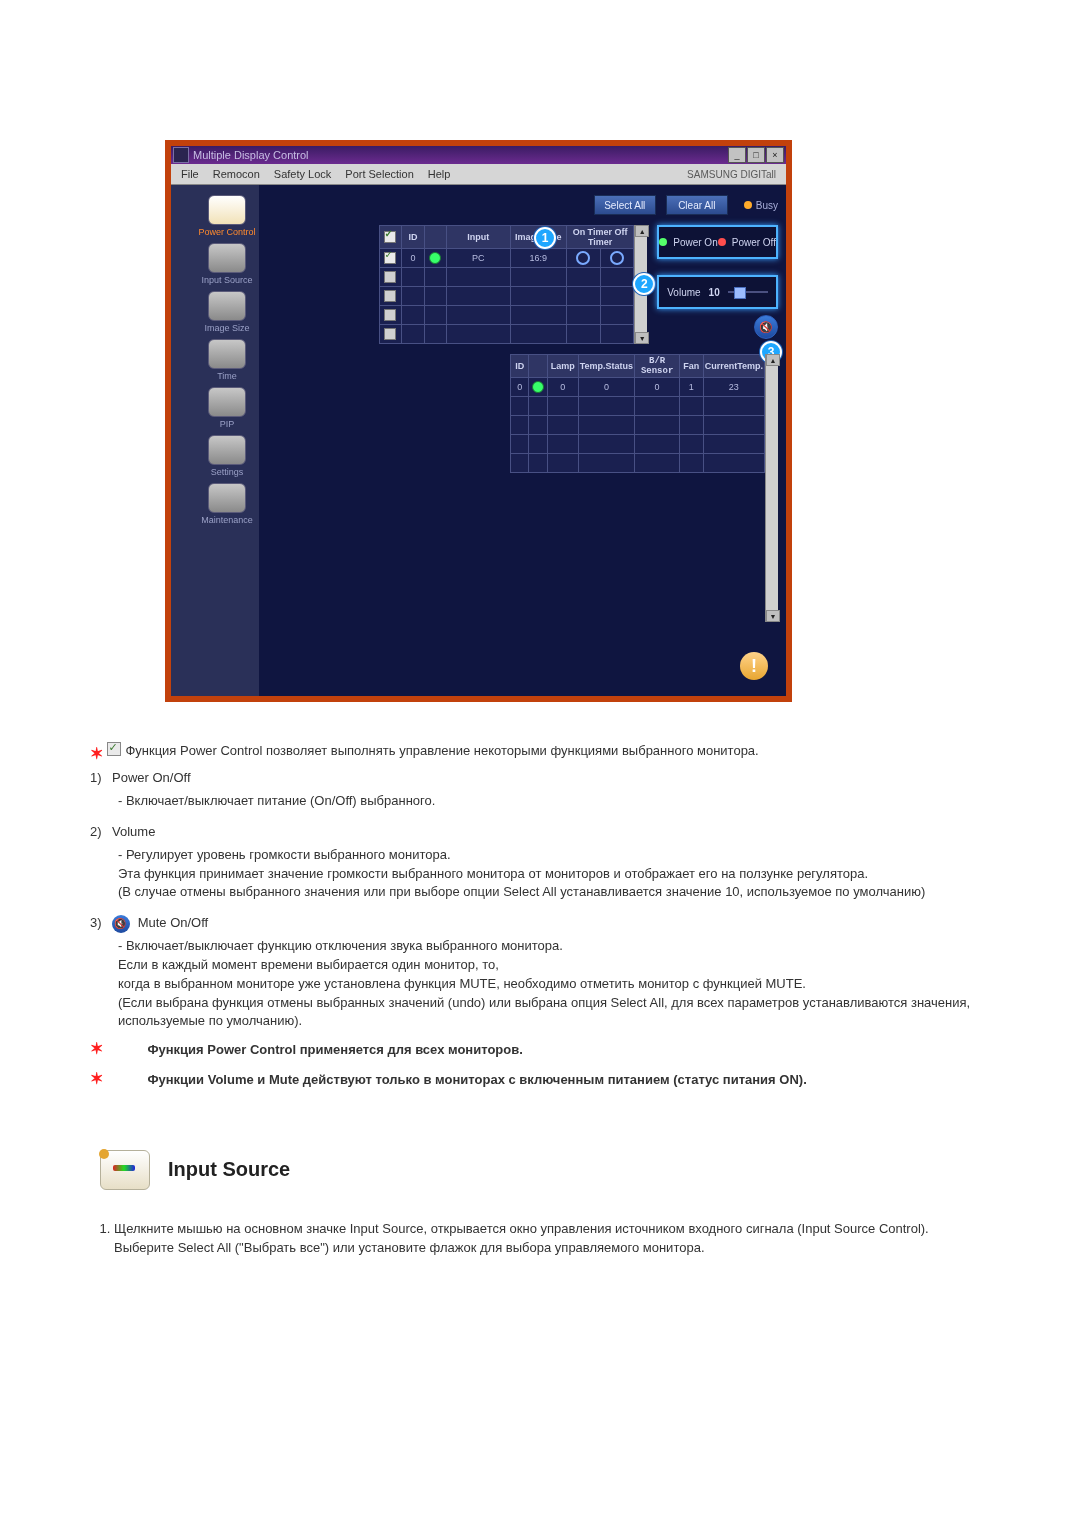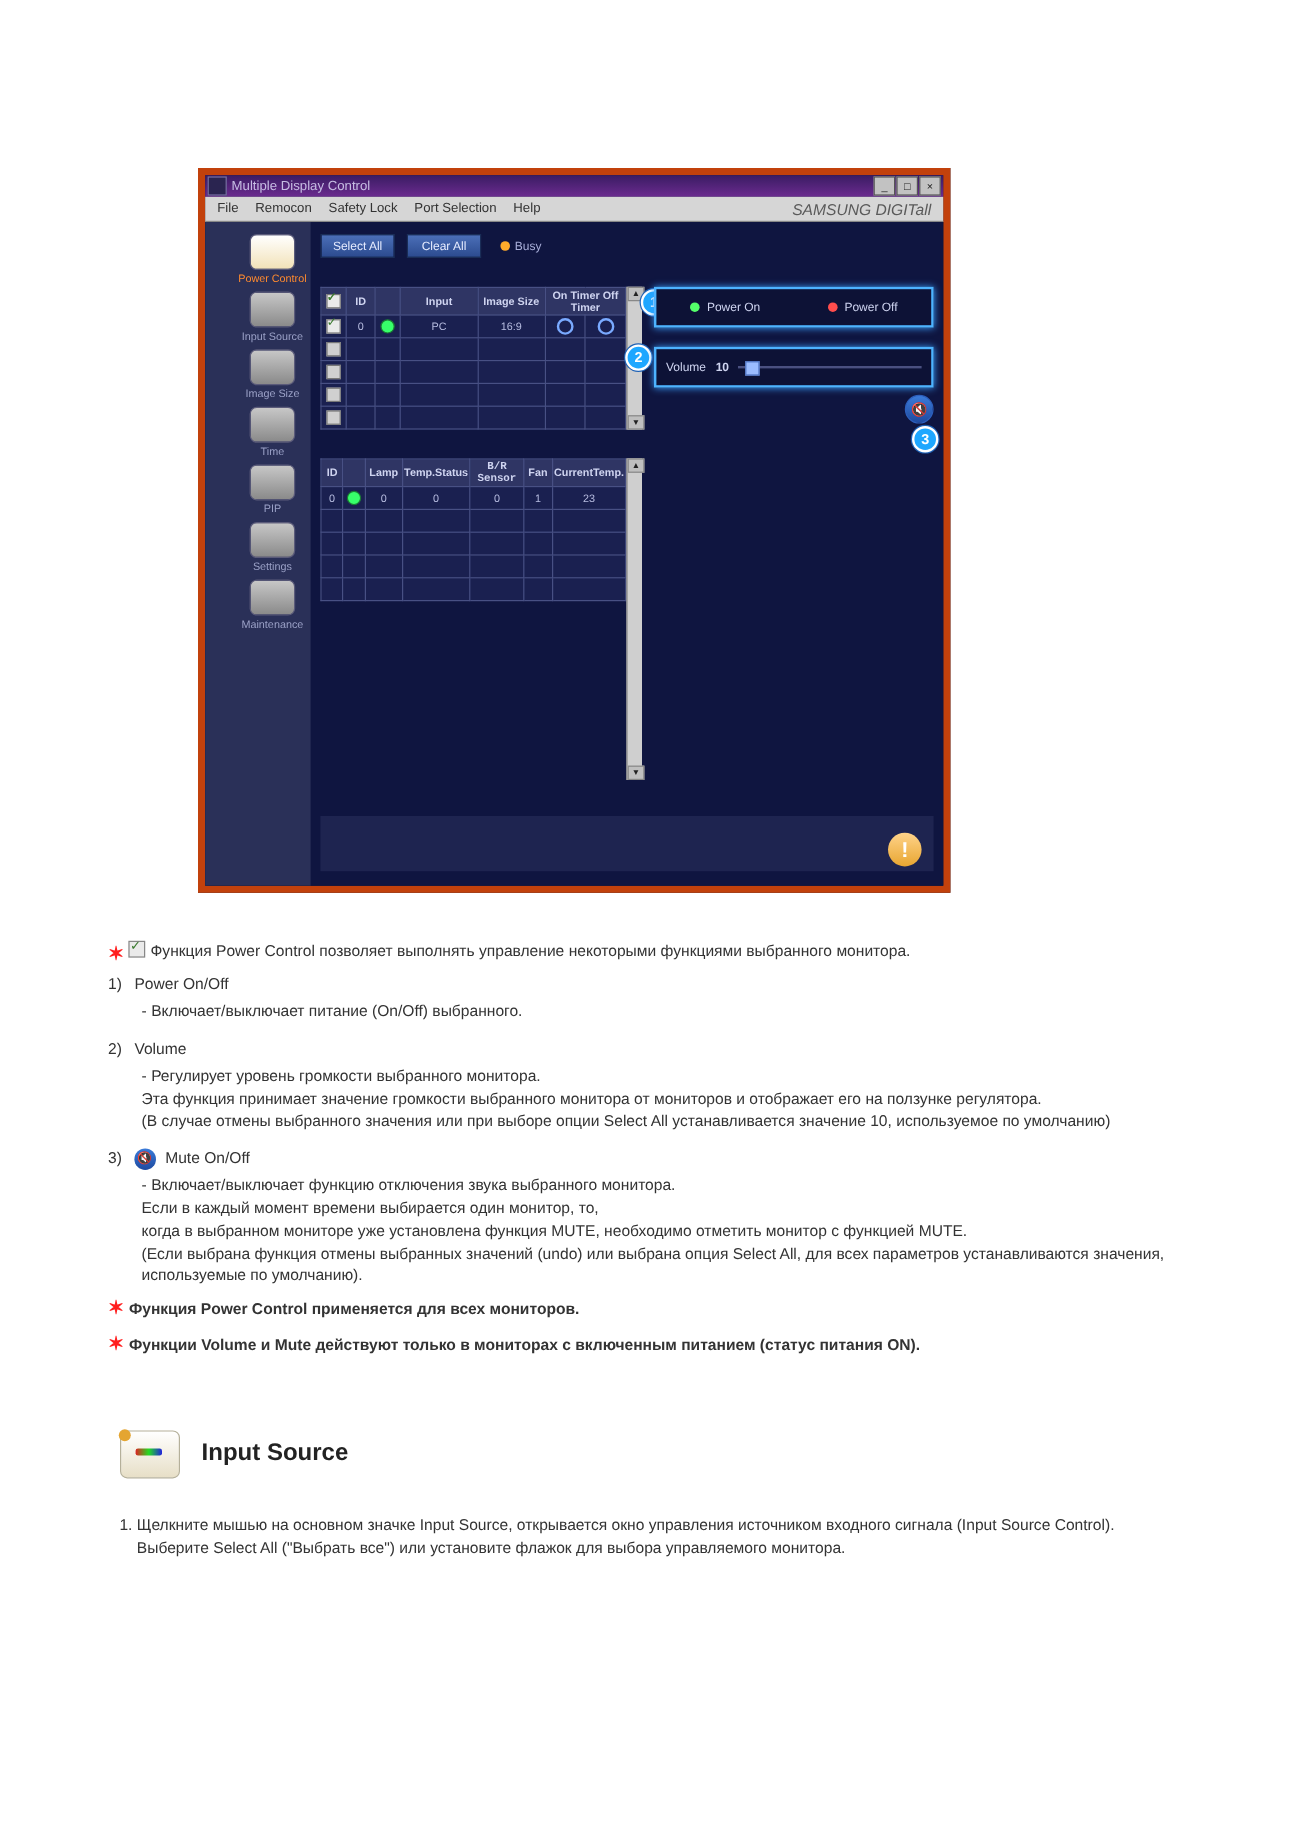--- a/index.html
+++ b/index.html
@@ -7,29 +7,29 @@
   .pad{padding:40px 90px 40px 90px;}
   
   .app-win{width:615px;margin:100px 0 40px 75px;border:6px solid #c2410c;background:#0b1030;font-size:10px;}
   .titlebar{height:18px;background:linear-gradient(#3a1c63,#6b2b8f);display:flex;align-items:center;justify-content:space-between;padding:0 2px;}
   .titlebar .tleft{display:flex;align-items:center;gap:4px;}
   .titlebar .title{color:#c6bde3;font-size:11px;}
   .titlebar .tico{width:14px;height:14px;background:#2a2450;border:1px solid #7a6fa5;}
   .winbtns{display:flex;gap:1px;}
   .winbtn{width:16px;height:14px;background:#c2c2c2;border:1px solid #555;display:flex;align-items:center;justify-content:center;font-size:9px;}
   .menubar{height:20px;background:#d6d6d6;display:flex;align-items:center;gap:14px;padding:0 10px;font-size:11px;color:#333;border-bottom:1px solid #888;}
-  .brand{margin-left:auto;color:#5a5a5a;font-style:italic;font-size:13px;}
+  .brand{margin-left:auto;color:#5a5a5a;font-size:10px;}
   .app-body{display:flex;background:#10163f;}
   .sidebar{width:88px;background:#2a3058;padding:6px 0 10px 0;}
   .sitem{width:88px;text-align:center;padding:4px 0 2px 0;margin-left:12px;}
   .sico{width:36px;height:28px;margin:0 auto 2px auto;background:linear-gradient(#c7c7c7,#8a8a8a);border-radius:6px;border:1px solid #5b5b7a;}
   .sico.sel{background:linear-gradient(#fff,#f2e2b8);}
   .slabel{font-size:9px;color:#9aa0c6;}
   .slabel.sel{color:#ff8a2e;}
-  .main{flex:1;background:#0f1540;padding:10px 8px 12px 8px;display:flex;flex-direction:column;gap:24px;}
+  .main{flex:1;background:#0f1540;padding:10px 8px 12px 8px;display:flex;flex-direction:column;gap:10px;align-items:flex-end;}
   .toolbar{display:flex;align-items:center;gap:10px;}
   .btn-sa{width:60px;height:18px;background:linear-gradient(#4b6fb8,#2c4b8f);border:1px solid #1a2d57;color:#e6ecff;font-size:10px;display:flex;align-items:center;justify-content:center;}
   .busy{display:flex;align-items:center;gap:4px;color:#a8aed8;font-size:10px;margin-left:6px;}
   .busy-dot{width:8px;height:8px;border-radius:50%;background:#ffab2b;}
   .row{display:flex;gap:10px;}
   .grid{flex:0 0 268px;}
   table{border-collapse:collapse;width:100%;}
   th,td{border:1px solid #485084;height:16px;font-size:9px;color:#b7bce0;text-align:center;background:#1a2050;}
   th{background:#2f3564;color:#cfd4f0;}
   .cb{width:10px;height:10px;background:#d0d0d0;border:1px solid #777;margin:0 auto;}
@@ -55,21 +55,21 @@
   .alerticon{width:28px;height:28px;border-radius:50%;background:linear-gradient(#ffd38a,#e8a631);margin-left:auto;margin-top:6px;display:flex;align-items:center;justify-content:center;color:#fff;font-size:18px;font-weight:bold;}
   .bottombar{height:46px;background:#1e2450;margin-top:6px;position:relative;}
   
   .doc{color:#333;font-size:13px;line-height:1.45;}
   .star{color:#ff1e1e;font-weight:bold;font-size:16px;margin-right:4px;}
   .li-row{display:flex;margin:4px 0;}
   .li-num{width:22px;flex-shrink:0;}
   .li-body{flex:1;}
   .sub{padding-left:28px;}
   .note{margin-top:6px;}
-  .bold{font-weight:bold;}
+  .bold{font-weight:bold;margin-left:40px;}
   .doc .chk{display:inline-block;width:12px;height:12px;background:#eaeaea;border:1px solid #888;vertical-align:middle;margin-right:4px;position:relative;}
   .doc .chk:after{content:"✓";position:absolute;left:0;top:-3px;font-size:11px;color:#3a7a2e;}
   .inputsrc{display:flex;align-items:center;gap:18px;margin:60px 0 30px 10px;}
   .srcico{width:48px;height:38px;background:linear-gradient(#fff,#e7dfc7);border-radius:6px;border:1px solid #b5b09a;position:relative;}
   .srcico:after{content:"";position:absolute;left:12px;top:14px;width:22px;height:6px;background:linear-gradient(90deg,#d22,#2d2,#22d);border-radius:2px;}
   .srcico .tinycirc{position:absolute;width:10px;height:10px;border-radius:50%;background:#e4a531;left:-2px;top:-2px;}
   .h2{font-size:20px;font-weight:bold;color:#222;}
   .muteico-doc{display:inline-flex;width:18px;height:18px;border-radius:50%;background:linear-gradient(#3b7bd9,#1e4aa0);color:#fff;align-items:center;justify-content:center;font-size:10px;vertical-align:middle;margin:0 4px 0 0;}
   ol.doc-ol{margin:0;padding-left:24px;}
 </style>

